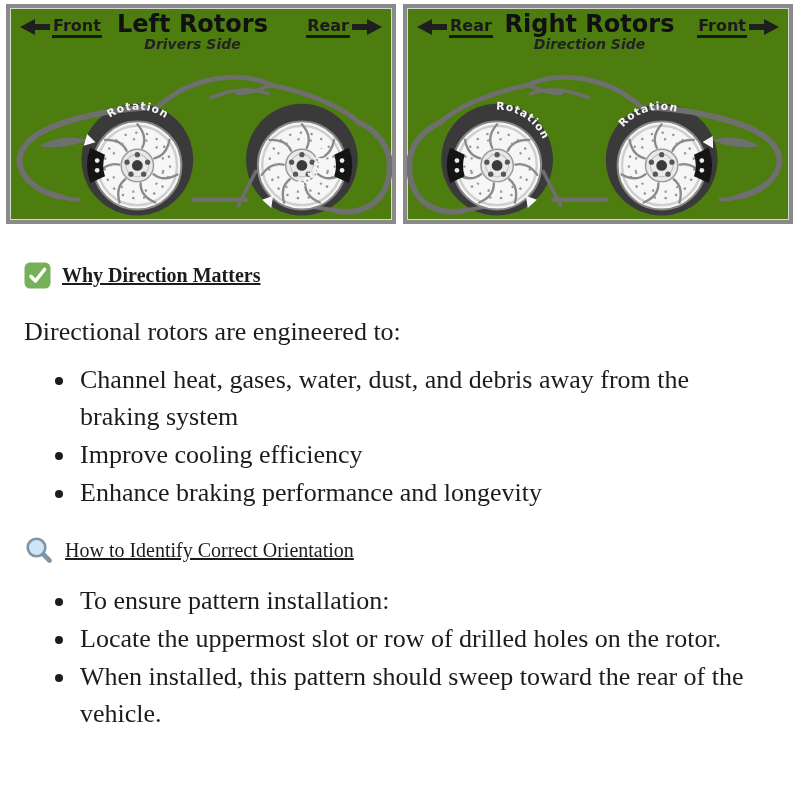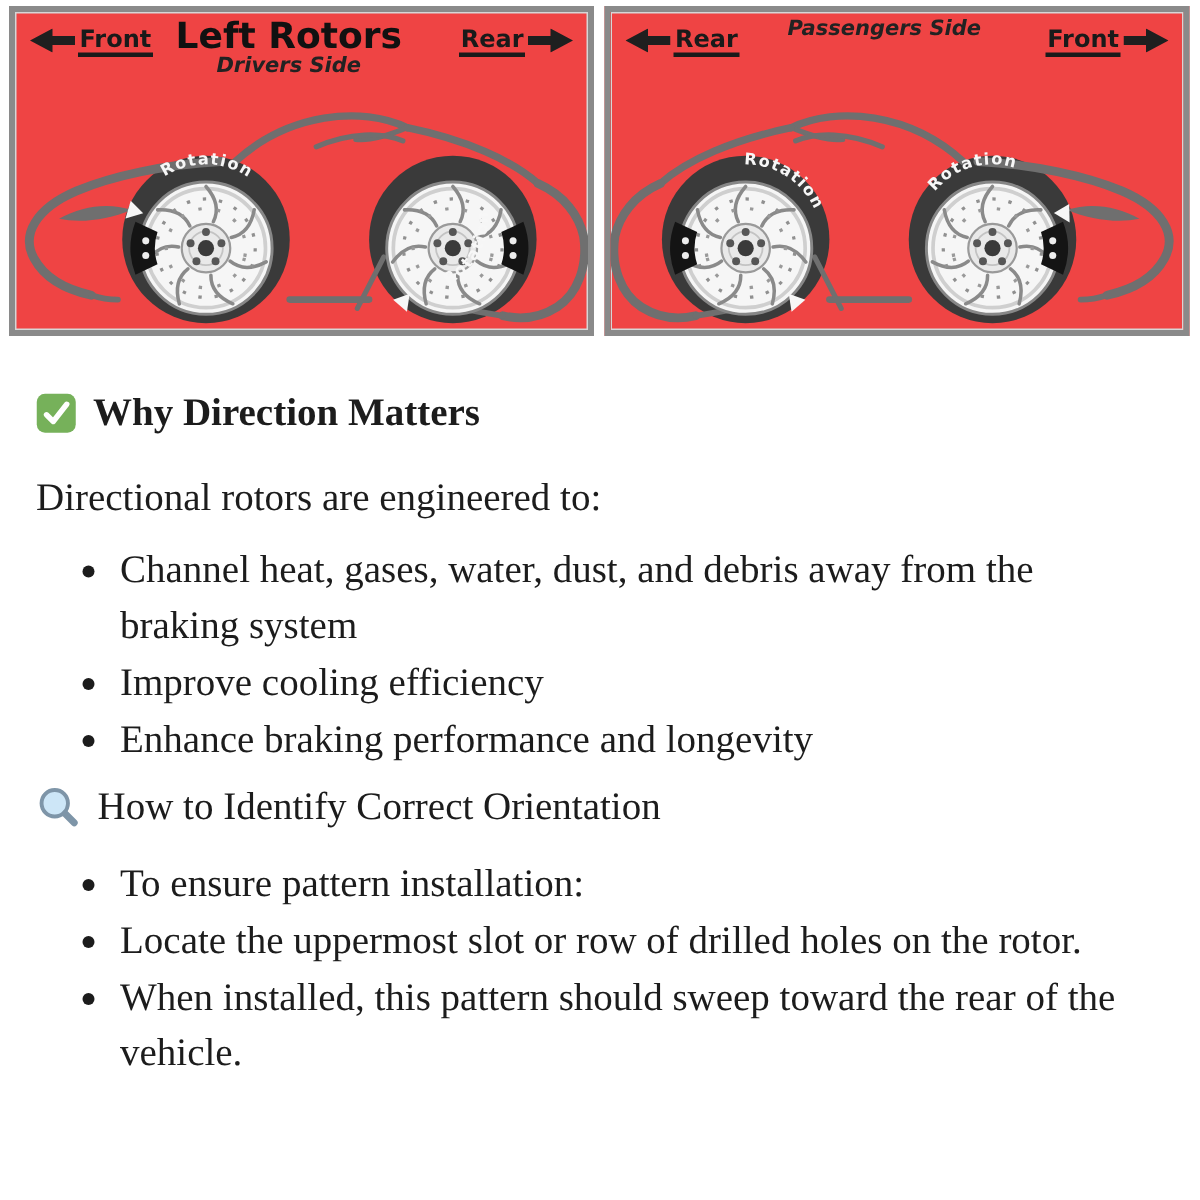--- a/index.html
+++ b/index.html
@@ -1,36 +1,36 @@
 <!DOCTYPE html>
 <html><head>
 <meta charset="utf-8">
 <style>
   html,body{margin:0;padding:0;background:#ffffff;}
   body{width:800px;height:800px;overflow:hidden;font-family:"Liberation Serif",serif;color:#1c1c1c;}
 
   
   .diagram{display:flex;gap:7px;padding:4px 7px 0 6px;}
-  .panel{flex:1;border:4px solid #8a8a8a;box-shadow:inset 0 0 0 1px #d6d6d6;background:#ef4444;position:relative;height:212px;}
+  .panel{flex:1;border:4px solid #8a8a8a;box-shadow:inset 0 0 0 1px #d6d6d6;background:#4d7c0f;position:relative;height:212px;}
   .panel-hdr{position:relative;height:52px;font-family:"DejaVu Sans","Liberation Sans",sans-serif;}
   .dir{position:absolute;top:9px;display:flex;align-items:center;gap:2px;}
   .dir.left{left:10px;}
   .dir.right{right:10px;}
   .dir-label{font-weight:bold;font-size:16px;color:#1a1a1a;border-bottom:3px solid #1a1a1a;line-height:1.1;padding:0 1px;}
   .titles{position:absolute;left:0;right:17px;top:4px;text-align:center;}
   .p-title{font-size:24px;font-weight:bold;color:#111;line-height:1.05;}
   .p-sub{font-size:14px;font-weight:bold;font-style:italic;color:#222;line-height:1.1;}
   .car-svg{display:block;width:100%;height:160px;}
 
   
   .content{padding:14px 24px 0 24px;font-size:26px;line-height:37px;}
   .intro{margin:4px 0 0 0;max-width:720px;}
-  h3{font-size:26px;margin:0;line-height:34px;display:flex;align-items:center;gap:11px;}
+  h3{font-size:20px;margin:0;line-height:34px;display:flex;align-items:center;gap:11px;text-decoration:underline;}
   h3.bold{font-weight:bold;margin-top:20px;}
-  h3.regular{font-weight:normal;margin-top:10px;}
+  h3.regular{font-weight:normal;margin-top:22px;}
   .emoji{flex:0 0 auto;display:inline-flex;}
   .lead{margin:21px 0 0 0;}
   ul{margin:11px 0 0 0;padding:0 0 0 53px;list-style:disc;}
   li{padding-left:3px;max-width:690px;margin:0 0 1px 0;}
   ul.second{margin-top:15px;}
   .rot-text{font-family:"DejaVu Sans",sans-serif;font-size:11px;font-weight:bold;letter-spacing:1px;fill:#f7f7f7;}
 </style>
 </head>
 <body>
 
@@ -135,21 +135,22 @@
 
   <div class="panel">
     <div class="panel-hdr">
       <div class="dir left">
         <svg width="30" height="16">
             <polygon points="0,8 15,0 15,5 30,5 30,11 15,11 15,16" fill="#1f1f1f"></polygon>
           </svg>
         <span class="dir-label">Rear</span>
       </div>
       <div class="titles">
-        <div class="p-sub">Passengers Side</div>
+        <div class="p-title">Right Rotors</div>
+        <div class="p-sub">Direction Side</div>
       </div>
       <div class="dir right">
         <span class="dir-label">Front</span>
         <svg width="30" height="16">
             <polygon points="30,8 15,0 15,5 0,5 0,11 15,11 15,16" fill="#1f1f1f"></polygon>
           </svg>
       </div>
     </div>
     <svg class="car-svg" viewBox="0 0 390 160">
       <g transform="translate(390,0) scale(-1,1)">

